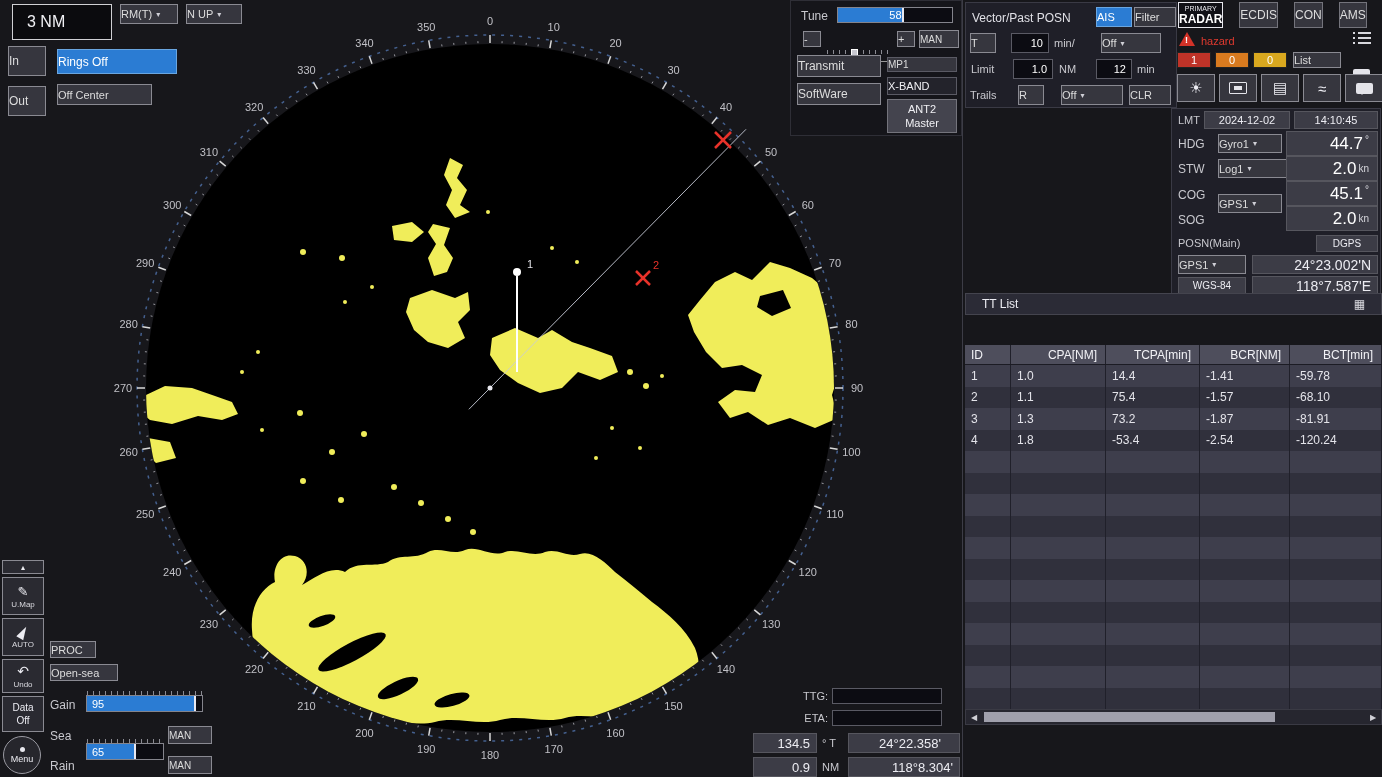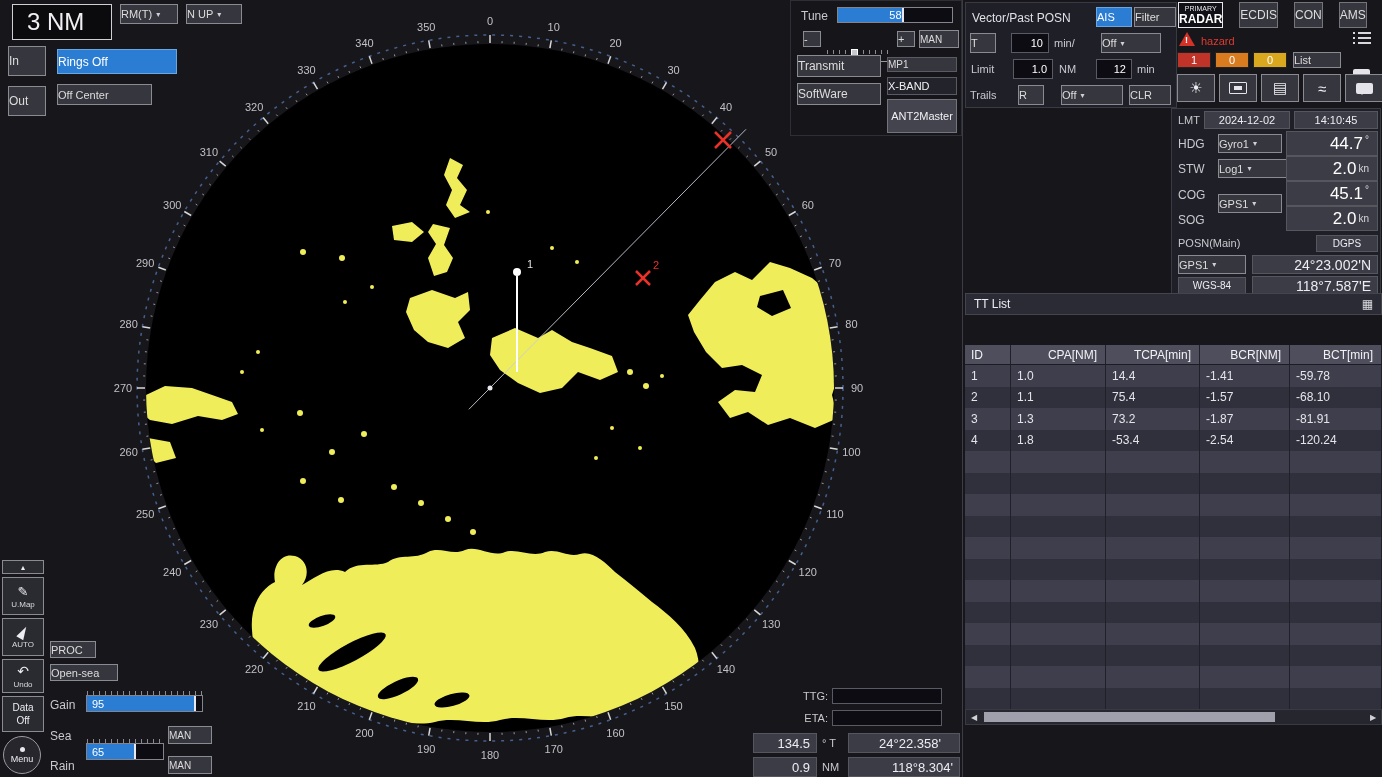--- a/index.html
+++ b/index.html
@@ -40,21 +40,21 @@
 .list-ic{display:flex;flex-direction:column;gap:3px;padding-left:5px}
 .list-ic i{display:block;width:13px;height:2px;background:#d8d8de;position:relative}
 .list-ic i::before{content:"";position:absolute;left:-5px;top:0;width:2px;height:2px;background:#d8d8de}
 .cursor-ic{width:0;height:0;border-left:4px solid transparent;border-right:4px solid transparent;border-bottom:13px solid #ececf2;transform:rotate(30deg)}
 .menu-circle{width:38px;height:38px;border-radius:50%;border:1px solid #9a9aa2;background:#26262c;display:flex;flex-direction:column;align-items:center;justify-content:center;gap:2px}
 .menu-dot{width:5px;height:5px;border-radius:50%;background:#e8e8ee}
 .tool-btn{width:42px;background:#2a2a31;border:1px solid #8a8a92;color:#ececf2;display:flex;flex-direction:column;align-items:center;justify-content:center;gap:1px}
 .tool-btn .tlabel{font-size:8px;color:#d8d8de}
 
 #tt-panel{position:absolute;left:2px;top:293px;width:417px}
-#tt-title{height:22px;background:#2b2b36;border:1px solid #44444e;display:flex;align-items:center;padding:0 8px;font-size:12px;color:#ececf2;justify-content:space-between}
+#tt-title{height:22px;background:#2b2b36;border:1px solid #44444e;display:flex;align-items:center;padding:0 16px;font-size:12px;color:#ececf2;justify-content:space-between}
 #tt-gap{height:30px}
 #tt-head{display:flex;background:#4e4e5c;border-bottom:1px solid #1c1c24;height:20px}
 .tt-row{display:flex;height:21.5px}
 .tt-row.lt{background:#3e3e4c}
 .tt-row.dk{background:#30303c}
 .tt-cell{border-right:1px solid #20202a;padding-left:6px;font-size:12px;display:flex;align-items:center;color:#e4e4ea;overflow:hidden}
 .tt-cell.h{justify-content:flex-end;padding-right:8px;color:#f2f2f6}
 .tt-cell.h.c0{justify-content:flex-start;padding-left:6px}
 .c0{width:46px}.c1{width:95px}.c2{width:94px}.c3{width:90px}.c4{flex:1}
 #tt-scroll{height:16px;background:#26262f;display:flex;align-items:center;border:1px solid #3a3a44}
@@ -357,21 +357,21 @@
       <line x1="636" y1="271" x2="650" y2="285" stroke="#e8322a" stroke-width="2.5"></line>
       <line x1="650" y1="271" x2="636" y2="285" stroke="#e8322a" stroke-width="2.5"></line>
       <text x="653" y="269" fill="#e8322a" font-size="11">2</text>
     </g>
     <g>
       <line x1="715" y1="132" x2="731" y2="148" stroke="#e8322a" stroke-width="2.5"></line>
       <line x1="731" y1="132" x2="715" y2="148" stroke="#e8322a" stroke-width="2.5"></line>
     </g>
   </svg>
 
-  <div class="abs" id="range-box" style="left:12px;top:4px;width:100px;height:36px;border:1px solid #d0d0d4;background:#0b0b0e;display:flex;align-items:center;padding-left:14px;font-size:24px;color:#f0f0f4">3 NM</div>
+  <div class="abs" id="range-box" style="left:12px;top:4px;width:100px;height:36px;border:1px solid #d0d0d4;background:#0b0b0e;display:flex;align-items:center;padding-left:14px;font-size:16px;color:#f0f0f4">3 NM</div>
   <div class="abs btn" style="left:120px;top:4px;width:58px;height:20px">
       <span>RM(T)</span>
       <span class="caret">▾</span>
     </div>
   <div class="abs btn" style="left:186px;top:4px;width:56px;height:20px">
       <span>N UP</span>
       <span class="caret">▾</span>
     </div>
   <div class="abs btn" style="left:8px;top:46px;width:38px;height:30px;font-size:12px">In</div>
   <div class="abs btn" style="left:8px;top:86px;width:38px;height:30px;font-size:12px">Out</div>
@@ -387,21 +387,21 @@
     <div class="abs btn" style="left:12px;top:30px;width:18px;height:16px">-</div>
     <div class="abs ratchet" style="left:36px;top:31px">
         <div class="thumb"></div>
       </div>
     <div class="abs btn" style="left:106px;top:30px;width:18px;height:16px">+</div>
     <div class="abs btn" style="left:128px;top:29px;width:40px;height:18px;font-size:10px">MAN</div>
     <div class="abs btn" style="left:6px;top:54px;width:84px;height:22px;font-size:12px">Transmit</div>
     <div class="abs btn" style="left:6px;top:82px;width:84px;height:22px;font-size:12px">SoftWare</div>
     <div class="abs btn dk" style="left:96px;top:56px;width:70px;height:15px;font-size:10px">MP1</div>
     <div class="abs btn dk" style="left:96px;top:76px;width:70px;height:18px;background:#23232b;color:#f0f0f4">X-BAND</div>
-    <div class="abs" style="left:96px;top:98px;width:70px;height:34px;background:#44444e;border:1px solid #74747c;display:flex;flex-direction:row;align-items:center;justify-content:center;font-size:11px;color:#f0f0f4;line-height:1.3">
+    <div class="abs" style="left:96px;top:98px;width:70px;height:34px;background:#44444e;border:1px solid #74747c;display:flex;flex-direction:column;align-items:center;justify-content:center;font-size:11px;color:#f0f0f4;line-height:1.3">
       <span>ANT2</span>
       <span>Master</span>
     </div>
   </div>
 
   <div class="abs tool-btn" style="left:2px;top:560px;height:14px;flex-direction:row">
       <span style="font-size:8px">▴</span>
     </div>
   <div class="abs tool-btn" style="left:2px;top:577px;height:38px">
     <span style="font-size:13px">✎</span>

